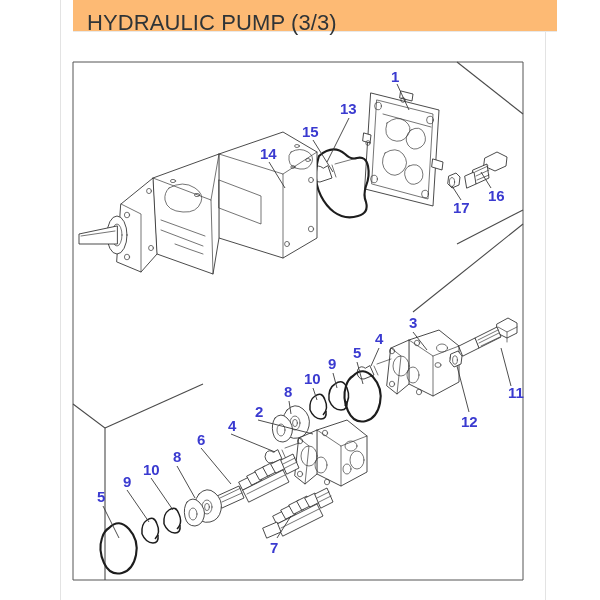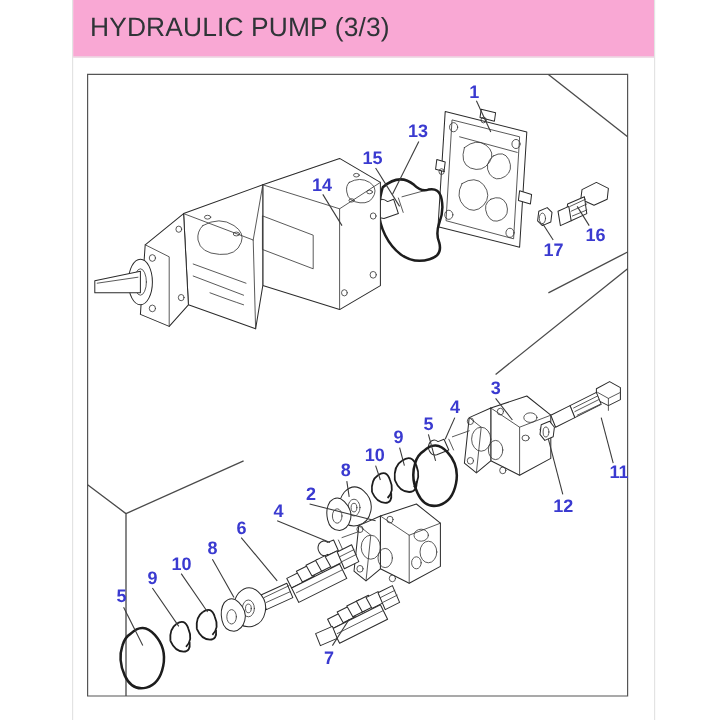--- a/index.html
+++ b/index.html
@@ -27,25 +27,25 @@
     width: 486px;
     height: 600px;
     background: #ffffff;
     border-left: 1px solid #e3e3e3;
     border-right: 1px solid #e3e3e3;
     box-sizing: border-box;
   }
 
   #card-header {
     position: absolute;
-    left: 0;
+    left: 12px;
     top: 0;
     width: 100%;
-    height: 48px;
-    background: #f9a8d4;
+    height: 32px;
+    background: #fdba74;
     border-bottom: 1px solid #e8e8e8;
     box-sizing: border-box;
   }
 
   #page-title {
     position: absolute;
     left: 14px;
     top: 10px;
     font-size: 22px;
     font-weight: 400;

